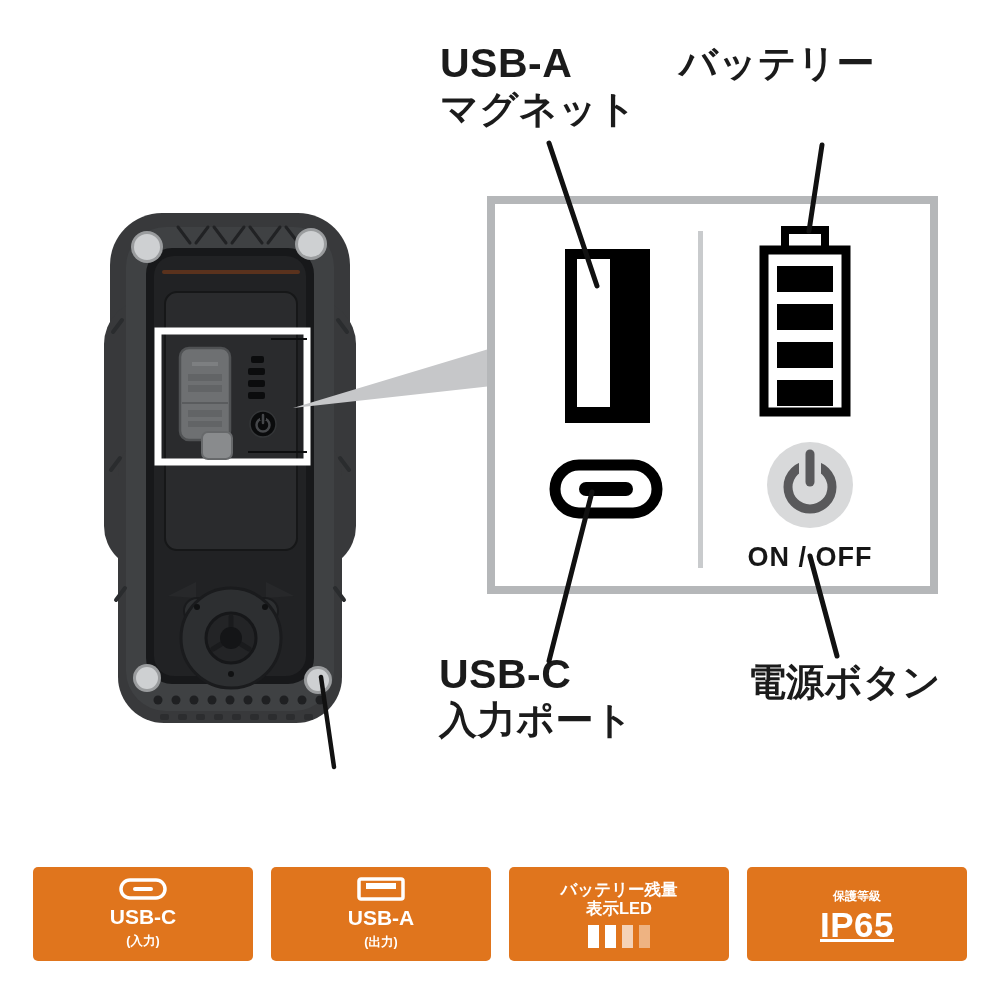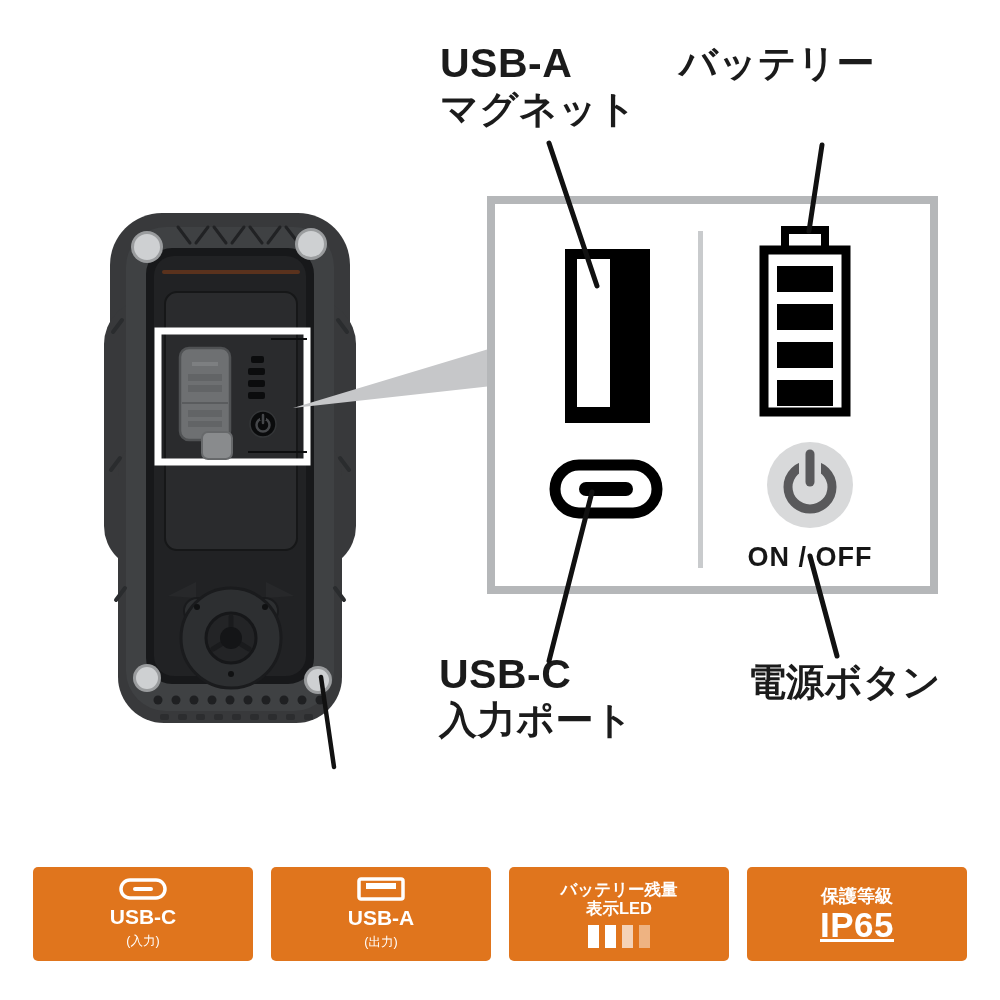--- a/index.html
+++ b/index.html
@@ -31,22 +31,22 @@
   #ico-power{left:270px;top:236px;}
   .onoff{position:absolute;left:230px;top:338px;width:170px;text-align:center;
          font-size:27px;font-weight:700;letter-spacing:1px;color:#161616;}
 
   
   .badges{position:absolute;left:33px;top:867px;width:934px;height:94px;display:flex;gap:18px;}
   .badge{flex:1;background:#E0751D;border-radius:5px;color:#fff;display:flex;
          flex-direction:column;align-items:center;justify-content:center;text-align:center;}
   .b-title{font-weight:700;font-size:21px;line-height:24px;}
   .b-title.sm{font-size:16.5px;line-height:19px;}
-  .b-title.md{font-size:18px;line-height:20px;margin-bottom:1px;}
-  .b-sub{font-size:12.5px;font-weight:400;margin-top:4px;}
+  .b-title.md{font-size:12px;line-height:20px;margin-bottom:1px;}
+  .b-sub{font-size:12.5px;font-weight:700;margin-top:4px;}
   .b-value{font-size:35px;font-weight:700;line-height:36px;letter-spacing:0.5px;text-decoration:underline;}
   .b-icon{margin-bottom:5px;display:block;}
   .led-bars{display:flex;gap:6px;margin-top:7px;}
   .led-bars span{width:11px;height:23px;background:#fff;display:block;}
   .led-bars span:nth-child(3){opacity:.68;}
   .led-bars span:nth-child(4){opacity:.45;}
 </style>
 </head>
 <body>
 

